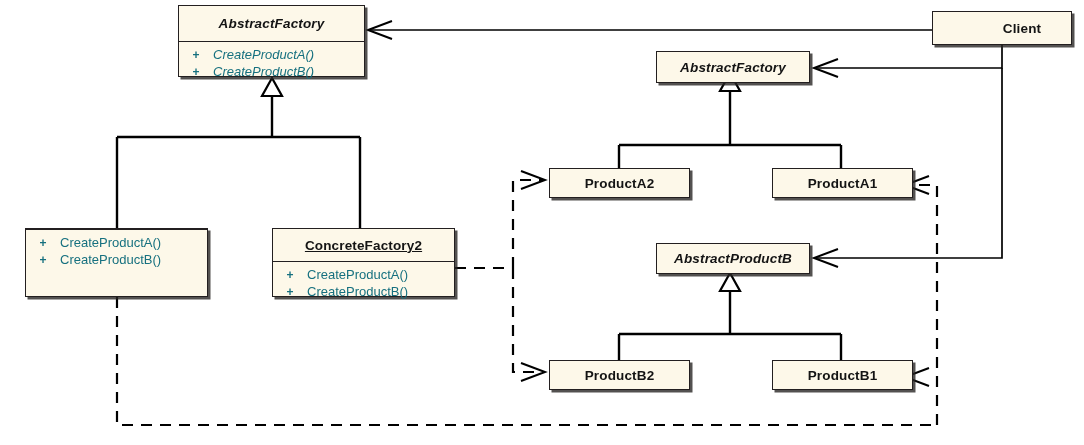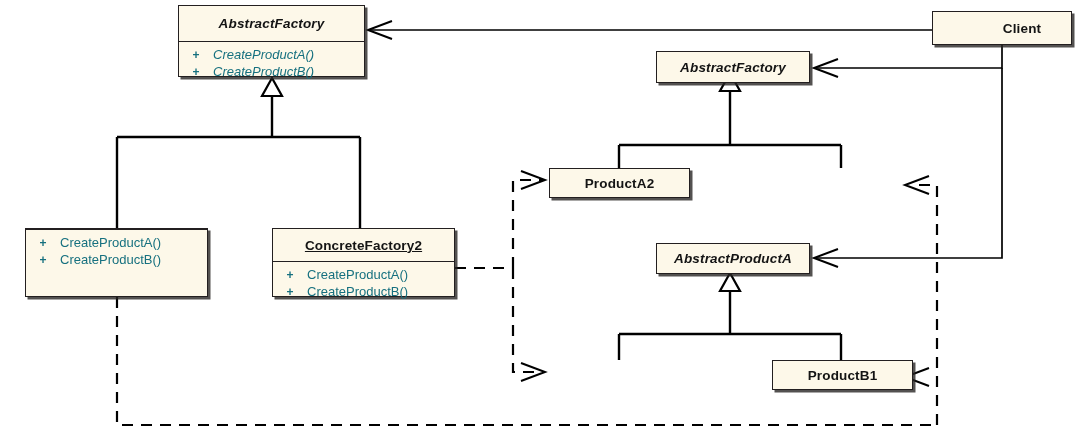--- a/index.html
+++ b/index.html
@@ -188,23 +188,29 @@
   </div>
 
   <div class="uml-box abstract" style="left:656px; top:51px; width:154px; height:32px;">
     <div class="uml-title" style="height:100%;">AbstractFactory</div>
   </div>
 
   <div class="uml-box" style="left:549px; top:168px; width:141px; height:30px;">
     <div class="uml-title" style="height:100%;">ProductA2</div>
   </div>
 
+  <div class="uml-box" style="left:772px; top:168px; width:141px; height:30px;">
+    <div class="uml-title" style="height:100%;">ProductA1</div>
+  </div>
 
   <div class="uml-box abstract" style="left:656px; top:243px; width:154px; height:31px;">
-    <div class="uml-title" style="height:100%;">AbstractProductA</div>
-  </div>
-
+    <div class="uml-title" style="height:100%;">AbstractProductB</div>
+  </div>
+
+  <div class="uml-box" style="left:549px; top:360px; width:141px; height:30px;">
+    <div class="uml-title" style="height:100%;">ProductB2</div>
+  </div>
 
   <div class="uml-box" style="left:772px; top:360px; width:141px; height:30px;">
     <div class="uml-title" style="height:100%;border-radius:7px;">ProductB1</div>
   </div>
 
 </div>
 
 </body></html>

